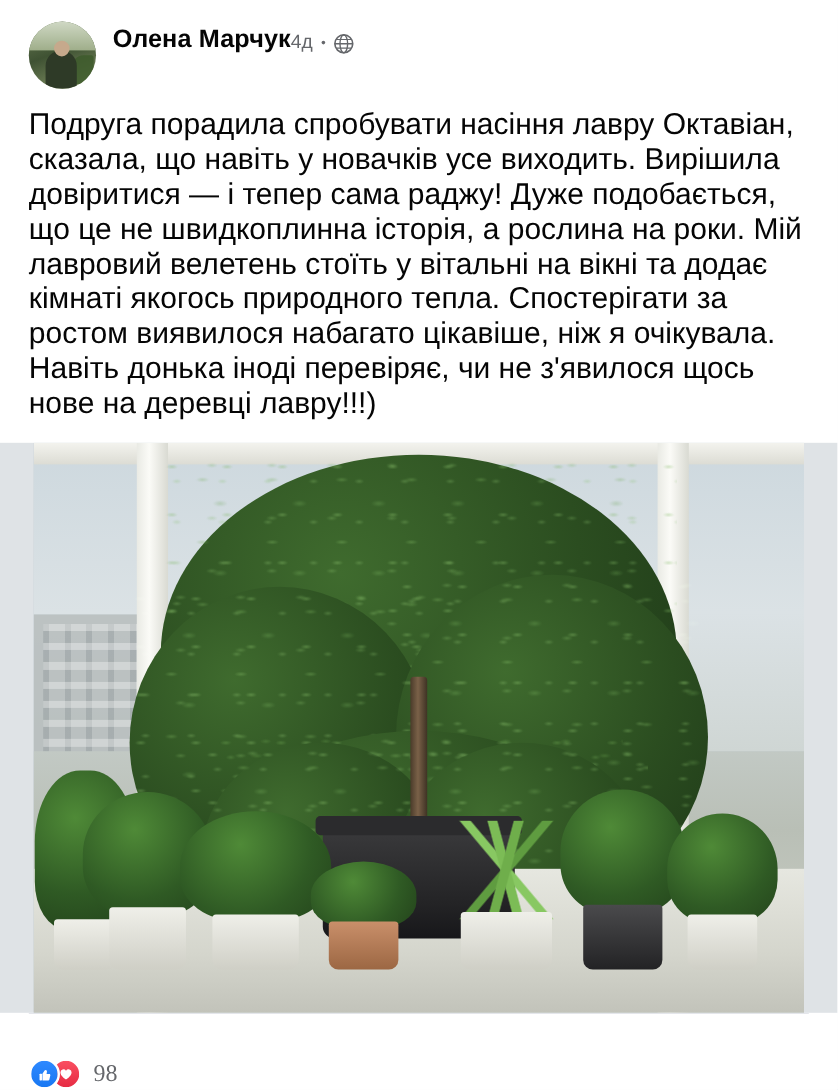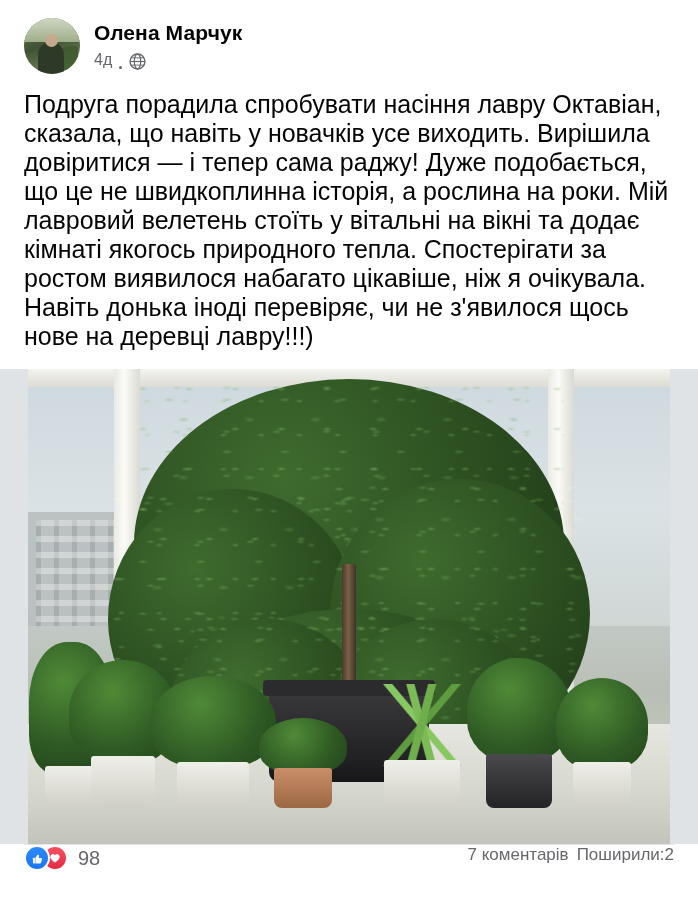--- a/index.html
+++ b/index.html
@@ -61,34 +61,34 @@
     position: absolute;
     right: 2px; bottom: 4px;
     width: 20px; height: 24px;
     border-radius: 60% 10% 60% 10%;
     background: #3d5a2c;
     opacity: .85;
   }
   .header-text {
     margin-left: 14px;
     display: flex;
-    flex-direction: column;
+    flex-direction: row;
     justify-content: flex-start;
     padding-top: 2px;
   }
   .author-name {
     font-size: 21px;
     font-weight: bold;
     line-height: 25px;
     color: #050505;
     letter-spacing: .1px;
   }
   .meta-row {
     display: flex;
-    align-items: flex-end;
+    align-items: center;
     margin-top: 6px;
     color: #65676b;
     font-size: 16px;
   }
   .meta-time { color: #65676b; font-size: 16px; line-height: 18px; }
   .meta-dot {
     width: 3px; height: 3px; border-radius: 50%;
     background: #65676b; margin: 0 7px;
     display: inline-block;
   }
@@ -287,23 +287,24 @@
   .p7 .bush { width: 84px; height: 132px; bottom: 34px; border-radius: 45% 45% 30% 30%; }
   
   .divider {
     height: 1px;
     background: #e4e6eb;
     margin: 0 24px;
   }
   .post-footer {
     height: 74px;
     display: flex;
-    align-items: flex-start;
+    align-items: flex-end;
     justify-content: space-between;
     padding: 0 24px;
+    font-family: Liberation Serif, serif;
   }
   .reactions {
     display: flex;
     align-items: center;
   }
   .react-icons {
     display: flex;
     align-items: center;
   }
   .react-badge {
@@ -446,18 +447,14 @@
           </svg>
         </div>
         <div class="react-badge react-love">
           <svg width="12" height="12" viewBox="0 0 16 16" aria-hidden="true">
             <path d="M8 14S1.8 10.3 1.8 6.2A3.4 3.4 0 0 1 8 4.3a3.4 3.4 0 0 1 6.2 1.9C14.2 10.3 8 14 8 14z" fill="#ffffff"></path>
           </svg>
         </div>
       </div>
       <span class="react-count">98</span>
     </div>
-    <div class="footer-right">
-      <span>7 коментарів</span>
-      <span>Поширили:2</span>
-    </div>
   </div>
 </div>
 
 </body></html>

